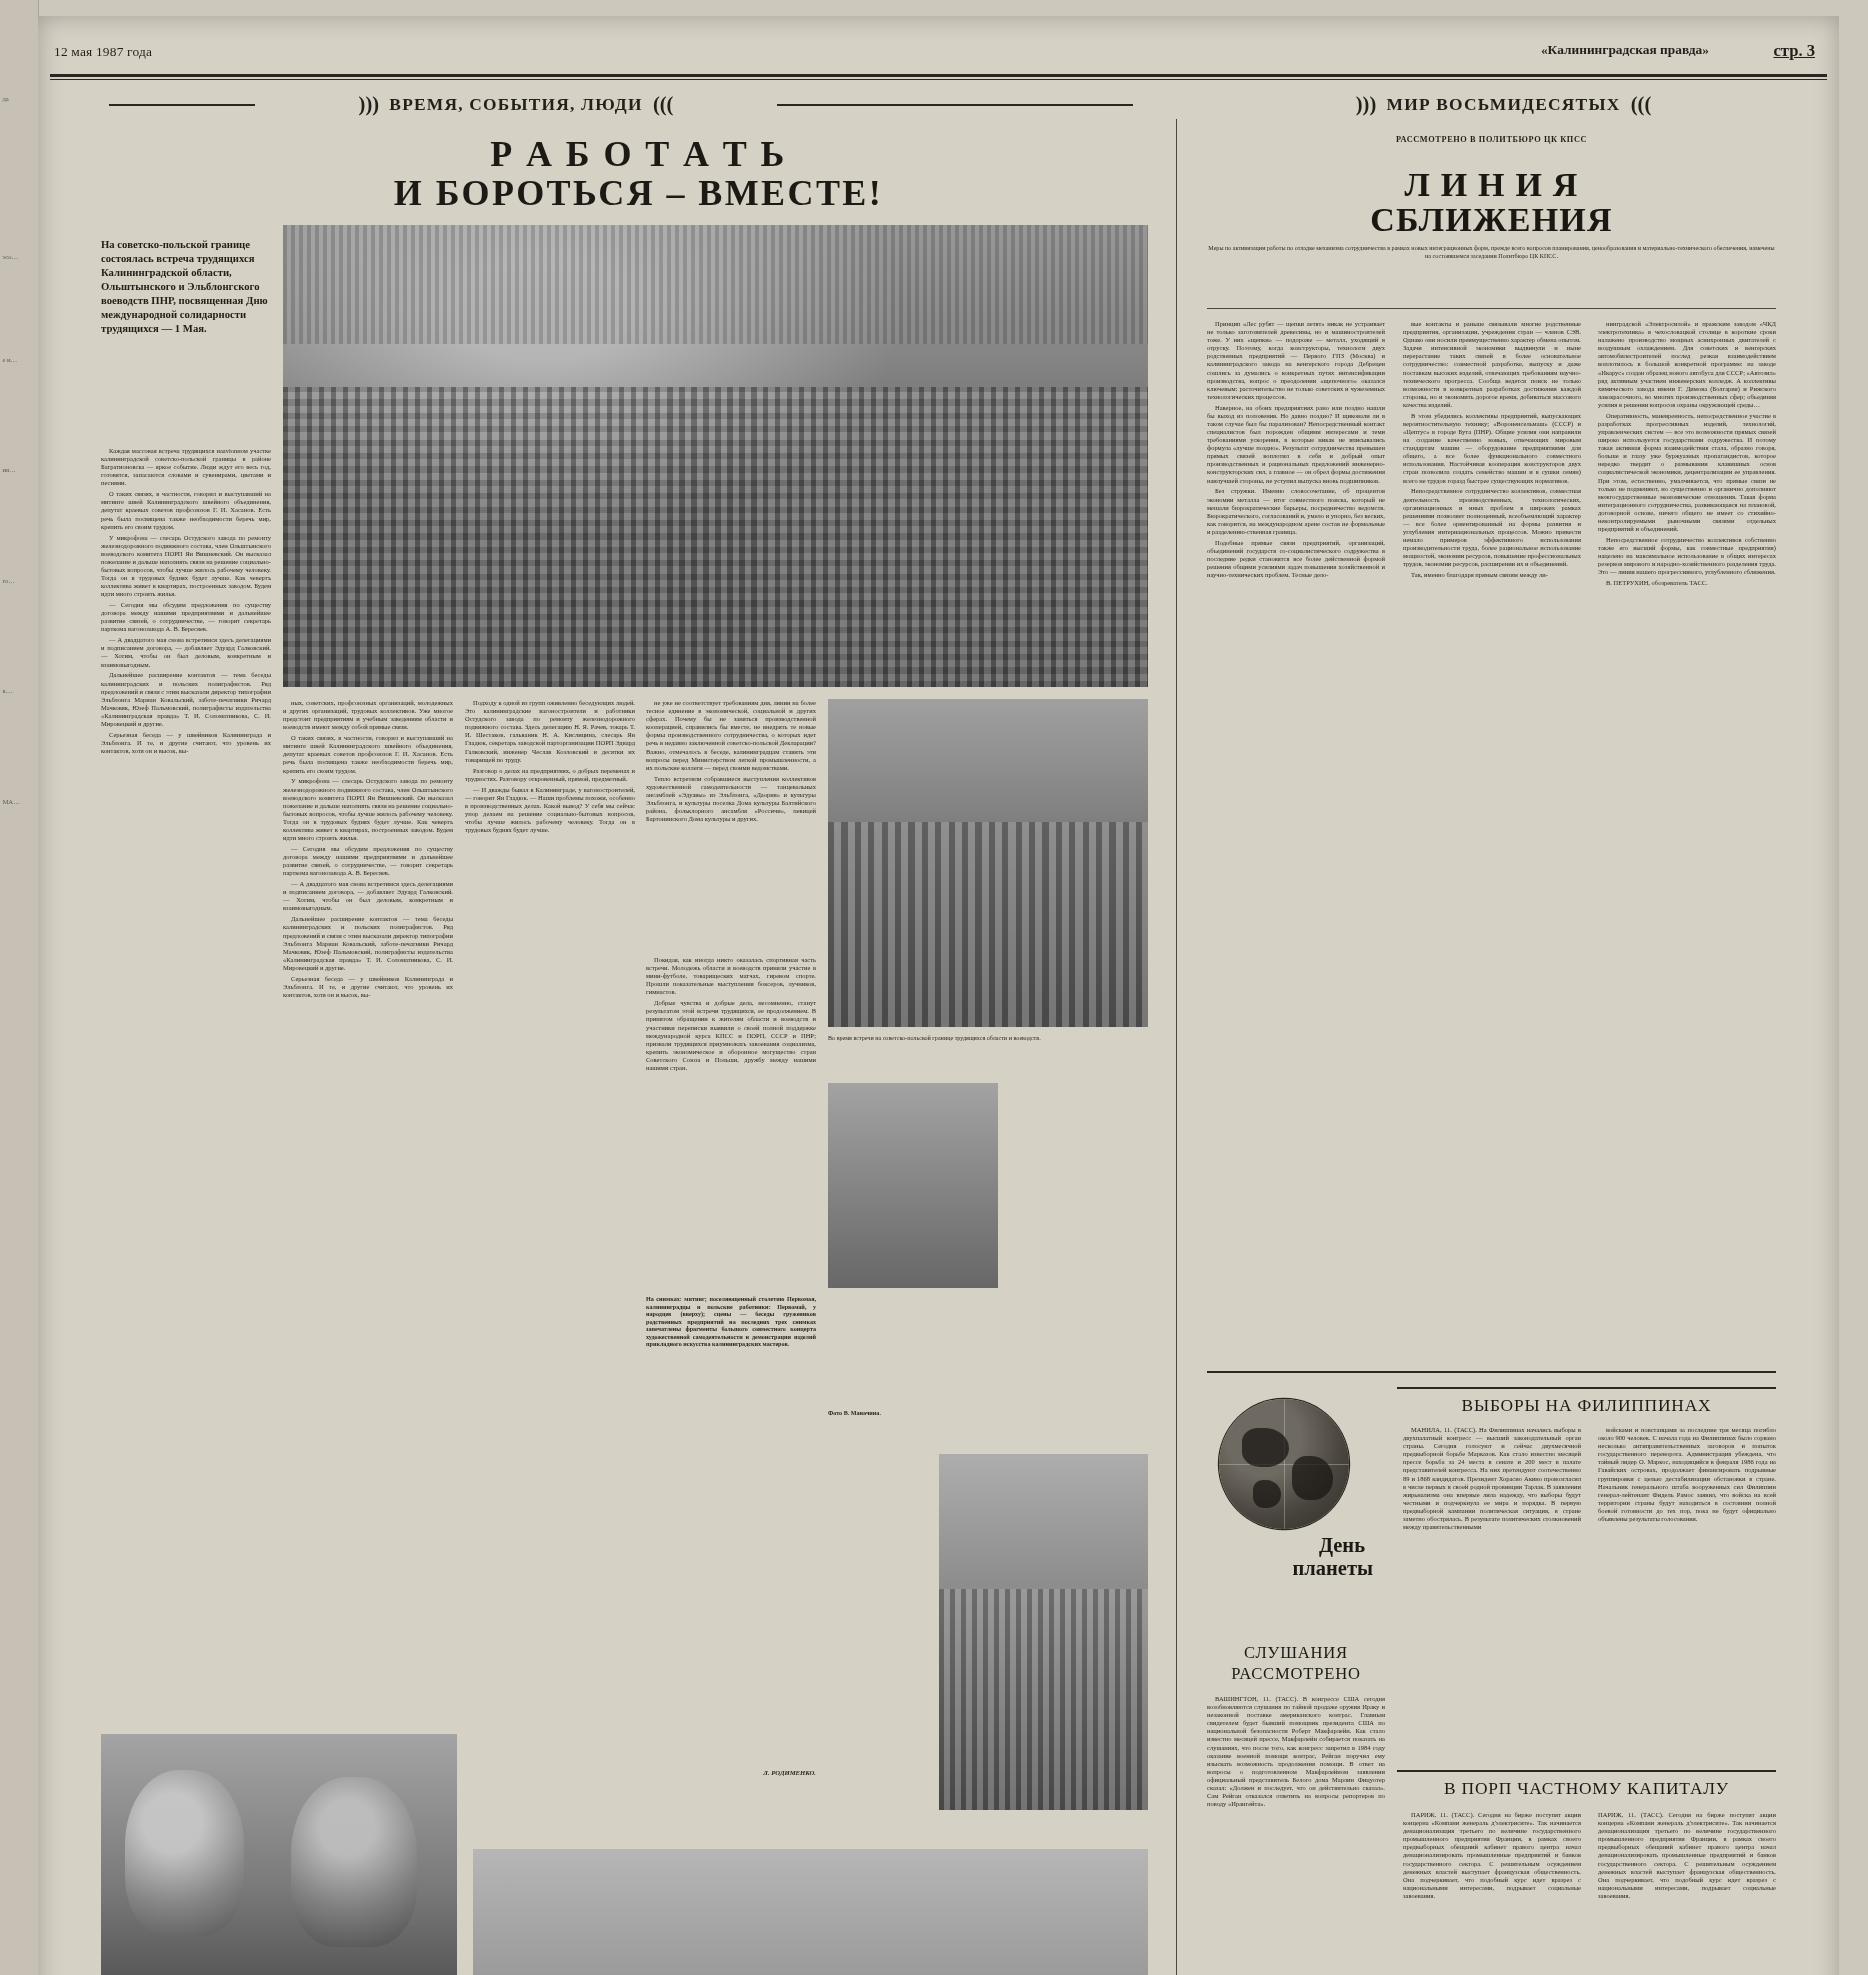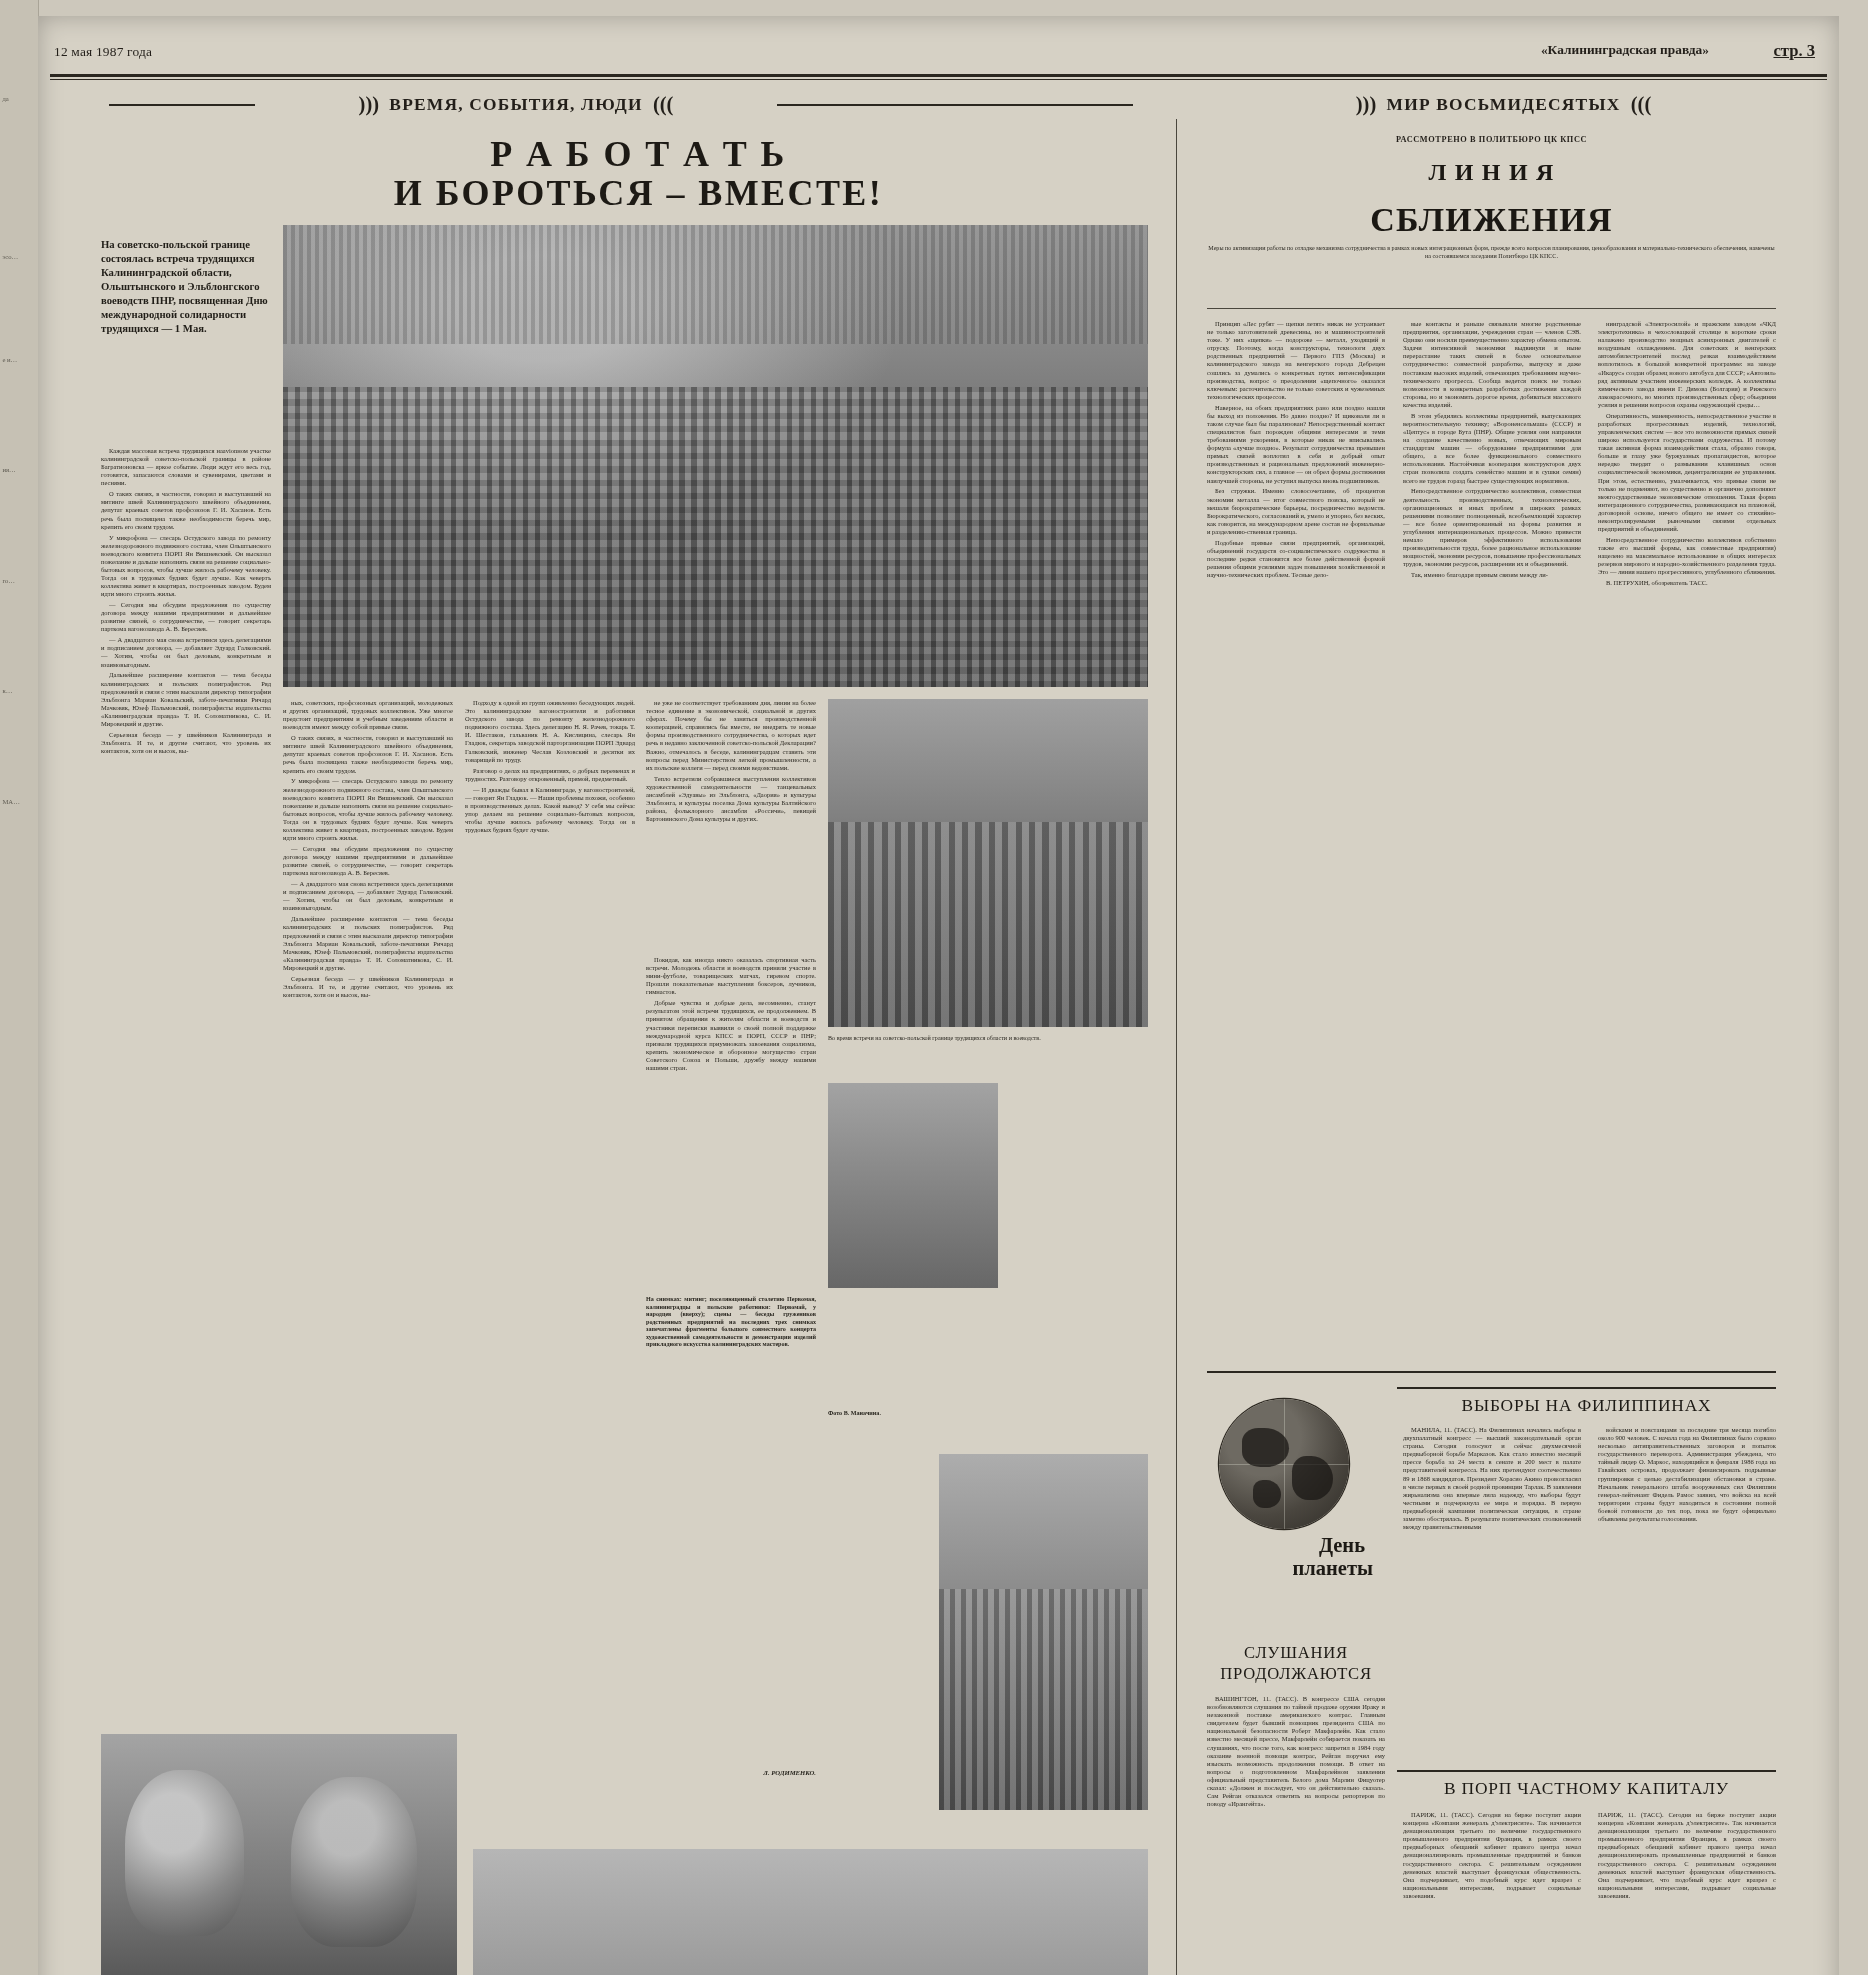--- a/index.html
+++ b/index.html
@@ -271,21 +271,21 @@
       <div style="position:absolute;left:190px;top:43px;width:126px;height:170px;border-radius:45% 45% 35% 35%;background:radial-gradient(circle at 45% 30%, #c9c4ba 0 20%, #86817a 58%, #4c4942 100%);opacity:.85;"></div>
     </div>
 
     <div class="photo" style="left:435px;top:1833px;width:675px;height:478px;">
       <div class="grain"></div>
       <div style="position:absolute;inset:0;background:linear-gradient(180deg,#bbb6ac 0%,#97928a 35%,#6a665f 100%);"></div>
 
     </div>
 
     <div class="hdr-small" style="left:1169px;top:119px;width:569px;">РАССМОТРЕНО В ПОЛИТБЮРО ЦК КПСС</div>
-    <div class="hdr-big" style="left:1169px;top:138px;width:569px;font-size:24px;line-height:36px;">Л И Н И Я</div>
+    <div class="hdr-big" style="left:1169px;top:151px;width:569px;font-size:34px;line-height:36px;">Л И Н И Я</div>
     <div class="hdr-big" style="left:1169px;top:178px;width:569px;font-size:34px;line-height:36px;margin-top:8px;">СБЛИЖЕНИЯ</div>
 
     <div class="col body-text" style="left:1169px;top:229px;width:569px;font-size:6.1px;line-height:7.5px;text-align:center;">
       <p style="text-indent:0;">Меры по активизации работы по отладке механизма сотрудничества в рамках новых интеграционных форм, прежде всего вопросов планирования, ценообразования и материально-технического обеспечения, намечены на состоявшемся заседании Политбюро ЦК КПСС.</p>
     </div>
     <div class="hrule" style="left:1169px;top:292px;width:569px;"></div>
 
     <div class="col body-text" style="left:1169px;top:304px;width:178px;">
       <p>Принцип «Лес рубят — щепки летят» никак не устраивает не только заготовителей древесины, но и машиностроителей тоже. У них «щепки» — подороже — металл, уходящий в отруску. Поэтому, когда конструкторы, технологи двух родственных предприятий — Первого ГПЗ (Москва) и калининградского завода на венгерского города Дебрецен сошлись за думались о конкретных путях интенсификации производства, вопрос о преодолении «щепочного» оказался ключевым: расточительство не только советских и чужеземных технологических процессов.</p>
       <p>Наверное, на обоих предприятиях рано или поздно нашли бы выход из положения. Но давно поздно? И щиковали ли в таком случае был бы парализован? Непосредственный контакт специалистов был порожден общими интересами и теми требованиями ускорения, в которые никак не вписывались формула «лучше поздно». Результат сотрудничества превышен прямых связей воплотил в себя и добрый опыт производственных и рациональных предложений инженерно-конструкторских сил, а главное — он обрел формы достижения наилучшей стороны, не уступил выпуска вновь подшипников.</p>
@@ -312,21 +312,21 @@
       <div class="merid"></div>
       <div class="par"></div>
       <div class="cont" style="left:18%;top:22%;width:36%;height:30%;"></div>
       <div class="cont" style="left:56%;top:44%;width:32%;height:34%;"></div>
       <div class="cont" style="left:26%;top:62%;width:22%;height:22%;"></div>
     </div>
     <div class="dp-title" style="left:1169px;top:1519px;width:158px;font-size:20.5px;">День</div>
     <div class="dp-title" style="left:1161px;top:1542px;width:174px;font-size:20.5px;">планеты</div>
 
     <div class="zag" style="left:1169px;top:1627px;width:178px;font-size:16.6px;line-height:19px;">СЛУШАНИЯ</div>
-    <div class="zag" style="left:1161px;top:1648px;width:194px;font-size:16.6px;line-height:19px;">ПРОДОЛЖАЮТСЯ</div>
+    <div class="zag" style="left:1161px;top:1648px;width:194px;font-size:16.6px;line-height:19px;">РАССМОТРЕНО</div>
     <div class="col body-text" style="left:1169px;top:1679px;width:178px;">
       <p>ВАШИНГТОН, 11. (ТАСС). В конгрессе США сегодня возобновляются слушания по тайной продаже оружия Ираку и незаконной поставке американского контрас. Главным свидетелем будет бывший помощник президента США по национальной безопасности Роберт Макфарлейн. Как стало известно месяцей прессе, Макфарлейн собирается показать на слушаниях, что после того, как конгресс запретил в 1984 году оказание военной помощи контрас, Рейган поручил ему изыскать возможность продолжения помощи. В ответ на вопросы о подготовленном Макфарлейном заявлении официальный представитель Белого дома Марлин Фицуотер сказал: «Должен и последует, что он действительно сказал». Сам Рейган отказался ответить на вопросы репортеров по поводу «Ирангейта».</p>
     </div>
 
     <div class="hrule-thick" style="left:1359px;top:1371px;width:379px;"></div>
     <div class="zag" style="left:1359px;top:1379px;width:379px;font-size:17.4px;">ВЫБОРЫ НА ФИЛИППИНАХ</div>
     <div class="col body-text" style="left:1365px;top:1410px;width:178px;">
       <p>МАНИЛА, 11. (ТАСС). На Филиппинах начались выборы в двухпалатный конгресс — высший законодательный орган страны. Сегодня голосуют и сейчас двухмесячной предвыборной борьбе Марказов. Как стало известно месяцей прессе борьба за 24 места в сенате и 200 мест в палате представителей конгресса. На них претендуют соотечественно 89 и 1868 кандидатов. Президент Хорасио Акино провозгласил в числе первых в своей родной провинции Тарлак. В заявлении жирьнализма она впервые лила надежду, что выборы будут честными и подчеркнула ее мира и порядка. В первую предвыборной кампании политическая ситуация, в стране заметно обострялась. В результате политических столкновений между правительственными</p>
     </div>
     <div class="col body-text" style="left:1560px;top:1410px;width:178px;">

